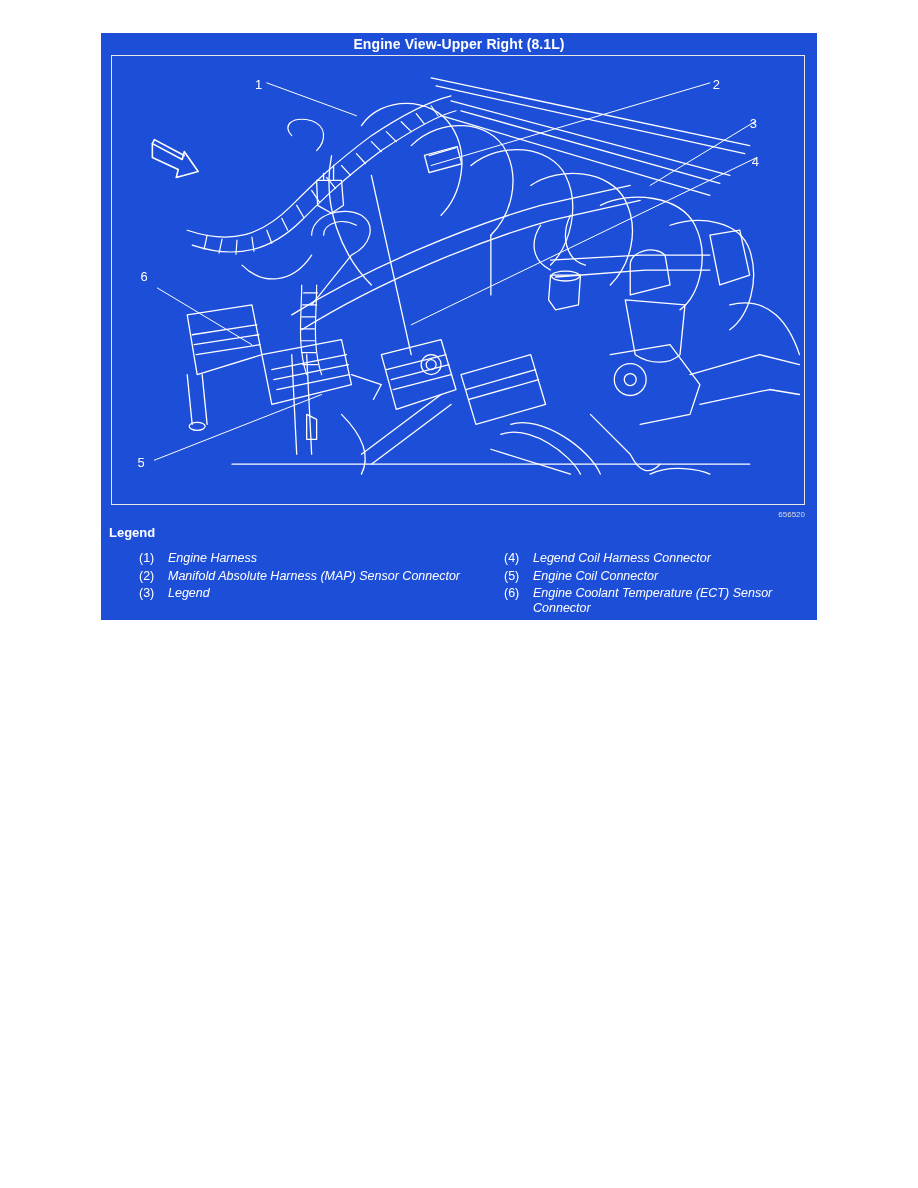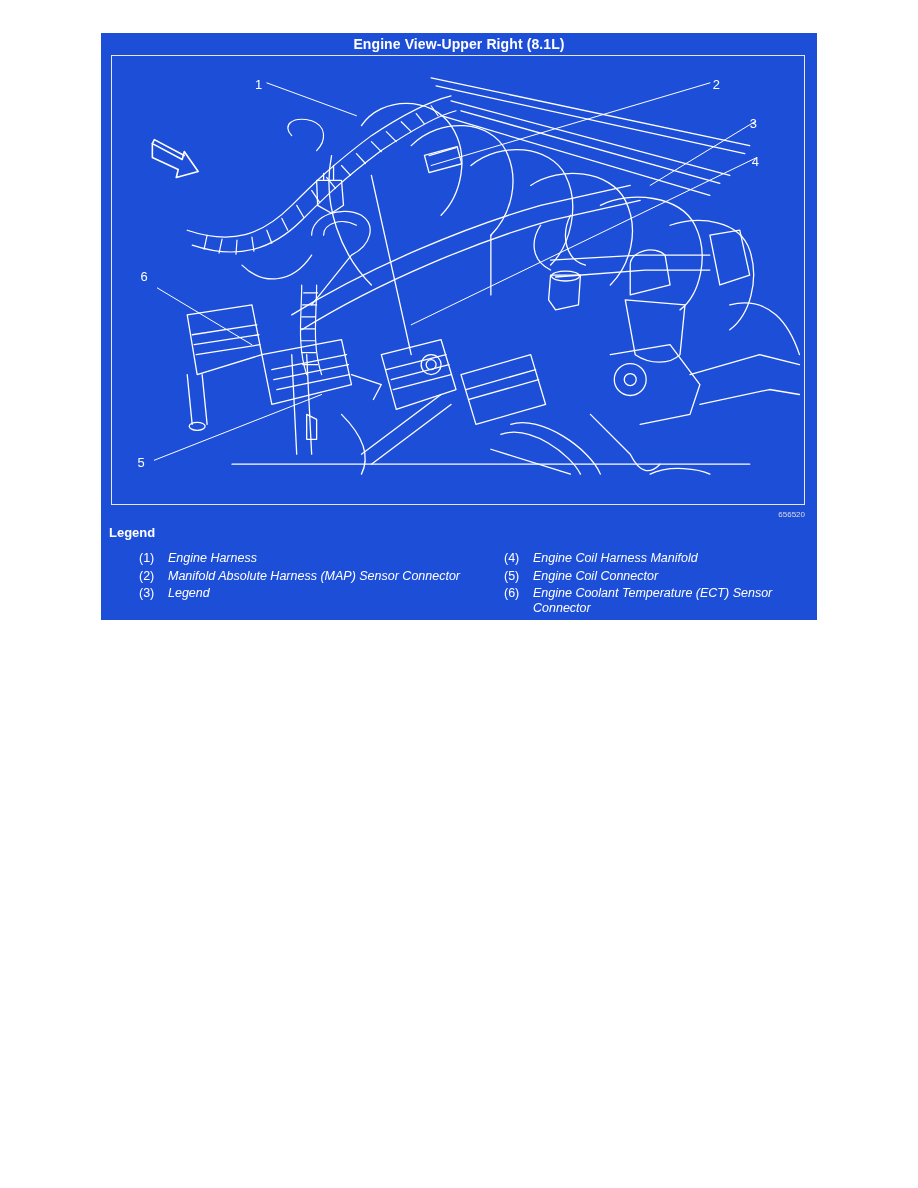--- a/index.html
+++ b/index.html
@@ -162,21 +162,21 @@
     </div>
     <div class="legend-item">
       <span class="legend-num">(3)</span>
       <span class="legend-text">Legend</span>
     </div>
   </div>
 
   <div class="legend-col right">
     <div class="legend-item">
       <span class="legend-num">(4)</span>
-      <span class="legend-text">Engine Coil Harness Manifold</span>
+      <span class="legend-text">Legend Coil Harness Connector</span>
     </div>
     <div class="legend-item">
       <span class="legend-num">(5)</span>
       <span class="legend-text">Engine Coil Connector</span>
     </div>
     <div class="legend-item">
       <span class="legend-num">(6)</span>
       <span class="legend-text">Engine Coolant Temperature (ECT) Sensor Connector</span>
     </div>
   </div>

